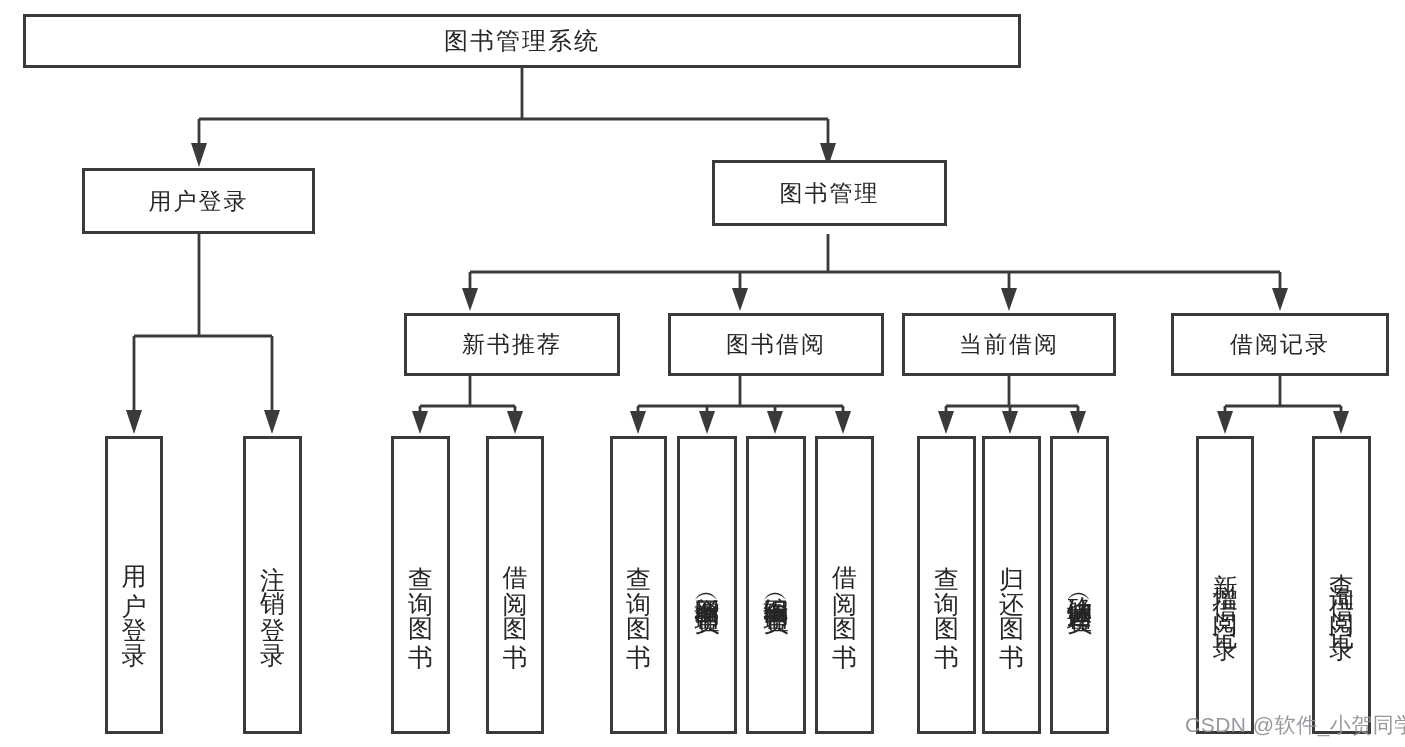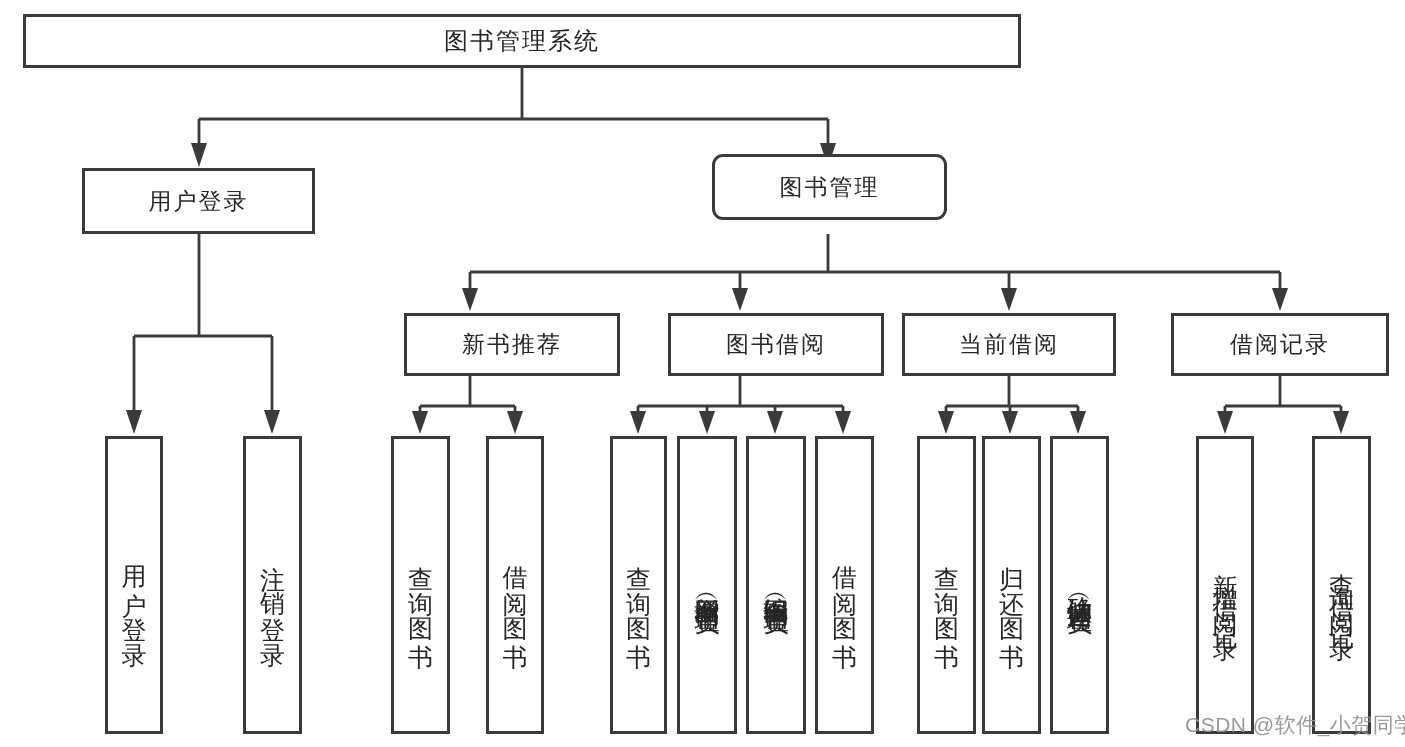--- a/index.html
+++ b/index.html
@@ -42,21 +42,21 @@
     line-height: 1.15;
     white-space: nowrap;
   }
   .sp4 { letter-spacing: 26px; margin-bottom: -26px; }
   .sp6 { letter-spacing: 13px; margin-bottom: -13px; }
   .sp9 { letter-spacing: 2px;  margin-bottom: -2px; }
 
   
   .n-root { left: 23px;  top: 14px;  width: 998px; height: 54px; }
   .n-l2a  { left: 82px;  top: 168px; width: 233px; height: 66px; }
-  .n-l2b  { left: 712px; top: 154px; width: 235px; height: 66px; border-radius: 11px; }
+  .n-l2b  { left: 712px; top: 160px; width: 235px; height: 66px; }
   .n-l3a  { left: 362px; top: 313px; width: 216px; height: 63px; margin-left: 42px; }
   .n-l3b  { left: 668px; top: 313px; width: 216px; height: 63px; }
   .n-l3c  { left: 902px; top: 313px; width: 214px; height: 63px; }
   .n-l3d  { left: 1171px; top: 313px; width: 218px; height: 63px; }
   .leaf   { top: 436px; height: 298px; }
   .n-g1a { left: 105px;  width: 58px; }
   .n-g1b { left: 243px;  width: 59px; }
   .n-g2a { left: 391px;  width: 59px; }
   .n-g2b { left: 486px;  width: 58px; }
   .n-g3a { left: 610px;  width: 57px; }

